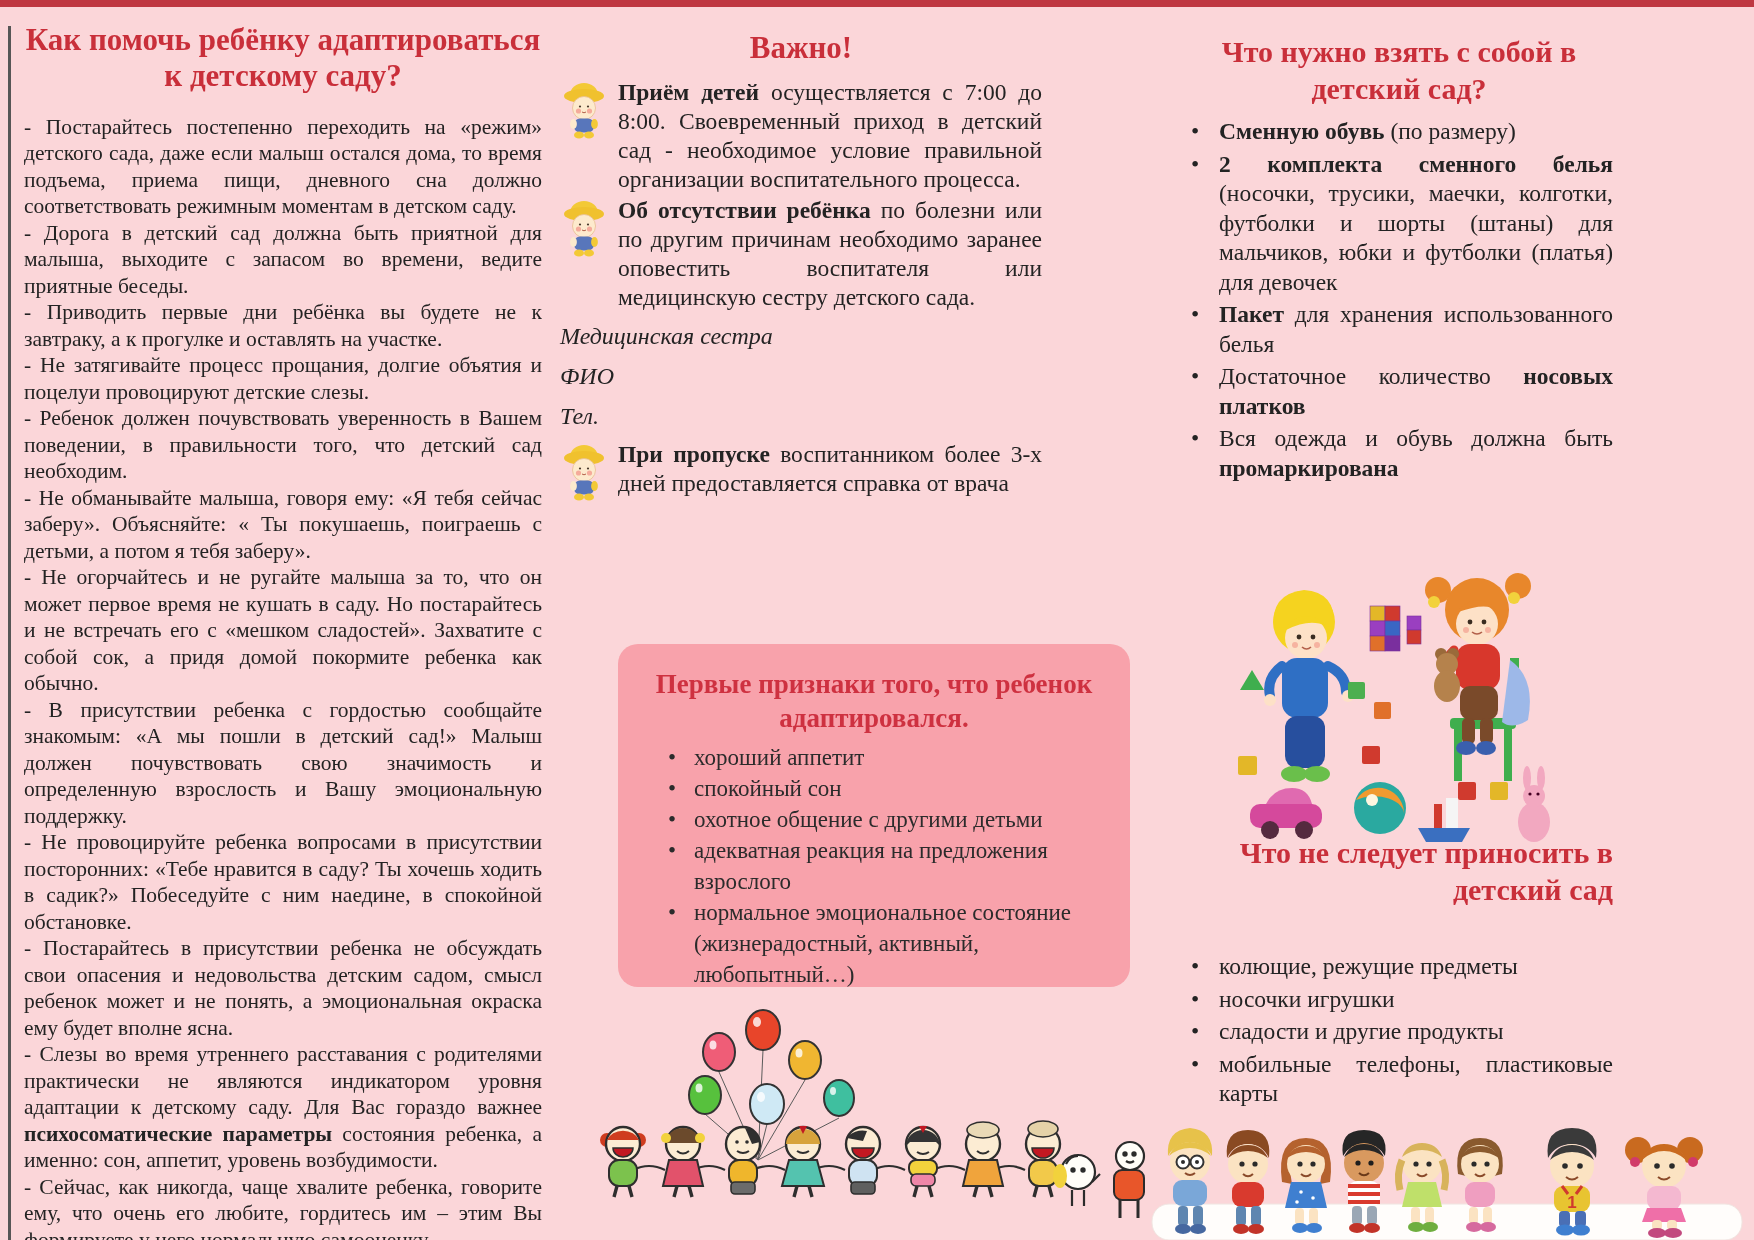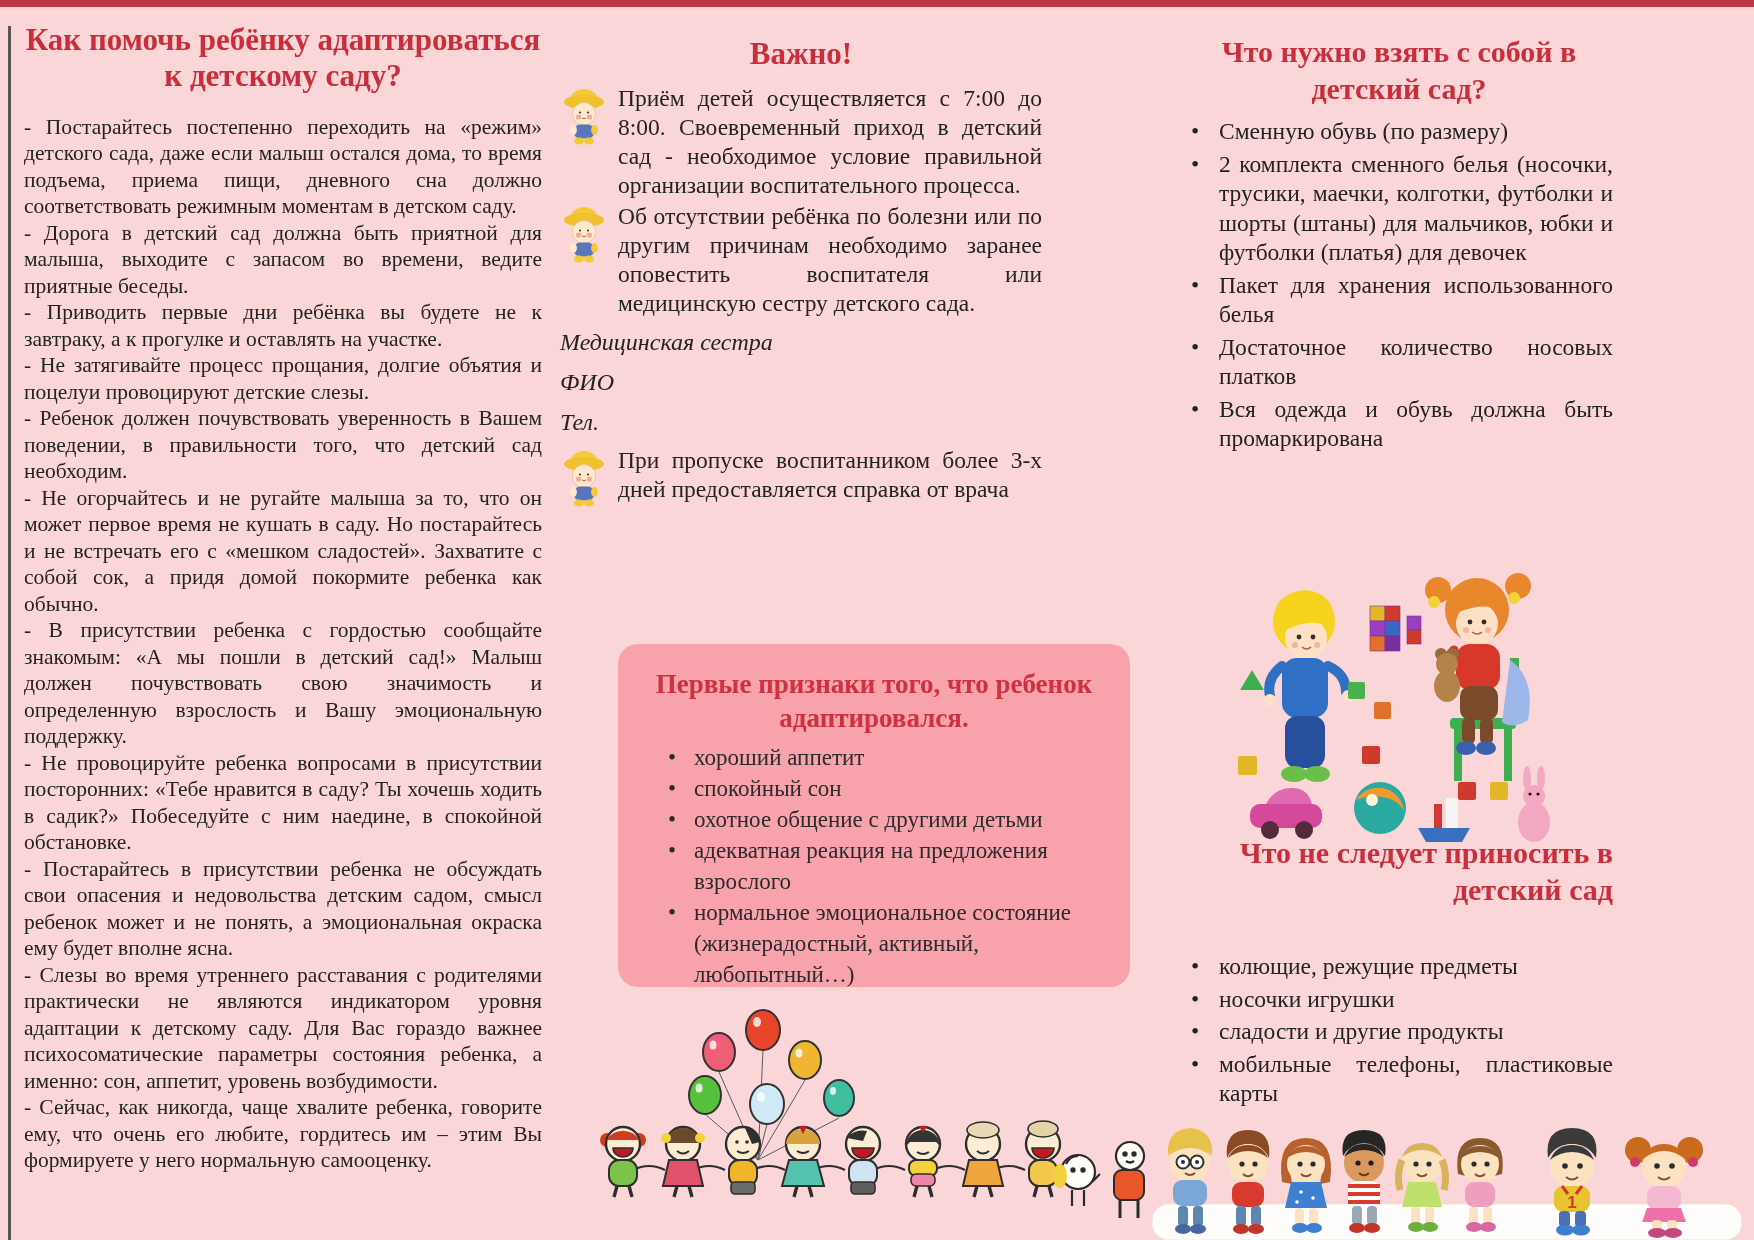--- a/index.html
+++ b/index.html
@@ -7,21 +7,21 @@
         font-family:"Liberation Serif","DejaVu Serif",serif;color:#232323;}
   .top-strip{position:absolute;left:0;top:0;width:1754px;height:7px;background:#bf3741;}
   .left-line{position:absolute;left:8px;top:26px;width:3px;height:1214px;background:#565656;}
 
   
   .col-left{position:absolute;left:24px;top:22px;width:518px;}
   .col-left h1{margin:0 0 20px;text-align:center;color:#c92f3a;font-size:31px;line-height:1.16;font-weight:bold;}
   .lp{margin:0;text-align:justify;font-size:21.5px;line-height:26.5px;}
 
   
-  .col-mid{position:absolute;left:560px;top:36px;width:482px;}
+  .col-mid{position:absolute;left:560px;top:30px;width:482px;}
   .col-mid h2{margin:0 0 12px;text-align:center;color:#c92f3a;font-size:31px;font-weight:bold;}
   .mi{clear:left;margin:0 0 2px;text-align:justify;font-size:23.5px;line-height:29px;}
   .kid-ic{float:left;width:48px;height:86px;margin:2px 10px 0 0;}
   .kid-ic.short{height:60px;}
   .contact{margin:4px 0;text-align:left;font-style:italic;font-size:24px;line-height:40px;}
 
   .signs-box{position:absolute;left:618px;top:644px;width:512px;height:343px;background:#f8a2ab;border-radius:20px;}
   .signs-box h3{margin:24px 24px 6px;text-align:center;color:#ce3140;font-size:27px;line-height:1.25;font-weight:bold;}
   .signs-box ul{margin:4px 0 0;padding:0 6px 0 48px;list-style:none;}
   .signs-box li{position:relative;padding-left:28px;font-size:23px;line-height:31px;color:#2b2b2b;}
@@ -35,21 +35,21 @@
   .blist li::before{content:"•";position:absolute;left:6px;top:0;}
   .right-title2{position:absolute;left:1185px;top:835px;width:428px;text-align:right;}
   .flist{position:absolute;left:1185px;top:952px;width:428px;}
 
   
   .ill{position:absolute;}
   .ill-balloons{left:595px;top:1002px;width:505px;height:200px;}
   .ill-play{left:1222px;top:550px;width:348px;height:308px;}
   .ill-banner{left:1052px;top:1112px;width:702px;height:128px;}
   svg{display:block;width:100%;height:100%;}
-  b{font-weight:normal;}
+  b{font-weight:bold;}
 </style>
 </head>
 <body>
 
 <div class="page">
   <div class="top-strip"></div>
   <div class="left-line"></div>
 
   <svg width="0" height="0" style="position:absolute" aria-hidden="true">
     <defs>
@@ -71,20 +71,21 @@
     </defs>
   </svg>
 
   <div class="col-left">
     <h1>Как помочь ребёнку адаптироваться к детскому саду?</h1>
     <p class="lp"><span>- Постарайтесь постепенно переходить на «режим» детского сада, даже если малыш остался дома, то время подъема, приема пищи, дневного сна должно соответствовать режимным моментам в детском саду.</span></p>
     <p class="lp"><span>- Дорога в детский сад должна быть приятной для малыша, выходите с запасом во времени, ведите приятные беседы.</span></p>
     <p class="lp"><span>- Приводить первые дни ребёнка вы будете не к завтраку, а к прогулке и оставлять на участке.</span></p>
     <p class="lp"><span>- Не затягивайте процесс прощания, долгие объятия и поцелуи провоцируют детские слезы.</span></p>
     <p class="lp"><span>- Ребенок должен почувствовать уверенность в Вашем поведении, в правильности того, что детский сад необходим.</span></p>
+    <p class="lp"><span>- Не обманывайте малыша, говоря ему: «Я тебя сейчас заберу». Объясняйте: « Ты покушаешь, поиграешь с детьми, а потом я тебя заберу».</span></p>
     <p class="lp"><span>- Не огорчайтесь и не ругайте малыша за то, что он может первое время не кушать в саду. Но постарайтесь и не встречать его с «мешком сладостей». Захватите с собой сок, а  придя домой покормите ребенка как обычно.</span></p>
     <p class="lp"><span>- В присутствии ребенка с гордостью сообщайте знакомым: «А мы пошли в детский сад!» Малыш должен почувствовать свою значимость и определенную взрослость и Вашу эмоциональную поддержку.</span></p>
     <p class="lp"><span>- Не провоцируйте ребенка вопросами в присутствии посторонних: «Тебе нравится в саду? Ты хочешь ходить в садик?» Побеседуйте с ним наедине, в спокойной обстановке.</span></p>
     <p class="lp"><span>- Постарайтесь в присутствии ребенка не обсуждать свои опасения и недовольства детским садом, смысл ребенок может и не понять, а эмоциональная окраска ему будет вполне ясна.</span></p>
     <p class="lp"><span>- Слезы во время утреннего расставания с родителями практически не являются индикатором уровня адаптации к детскому саду. Для Вас гораздо важнее </span><b>психосоматические параметры</b><span> состояния ребенка, а именно: сон, аппетит, уровень возбудимости.</span></p>
     <p class="lp"><span>- Сейчас, как никогда, чаще хвалите ребенка, говорите ему, что очень его любите, гордитесь им – этим Вы формируете у него нормальную самооценку.</span></p>
 
   </div>
 
   <div class="col-mid">

